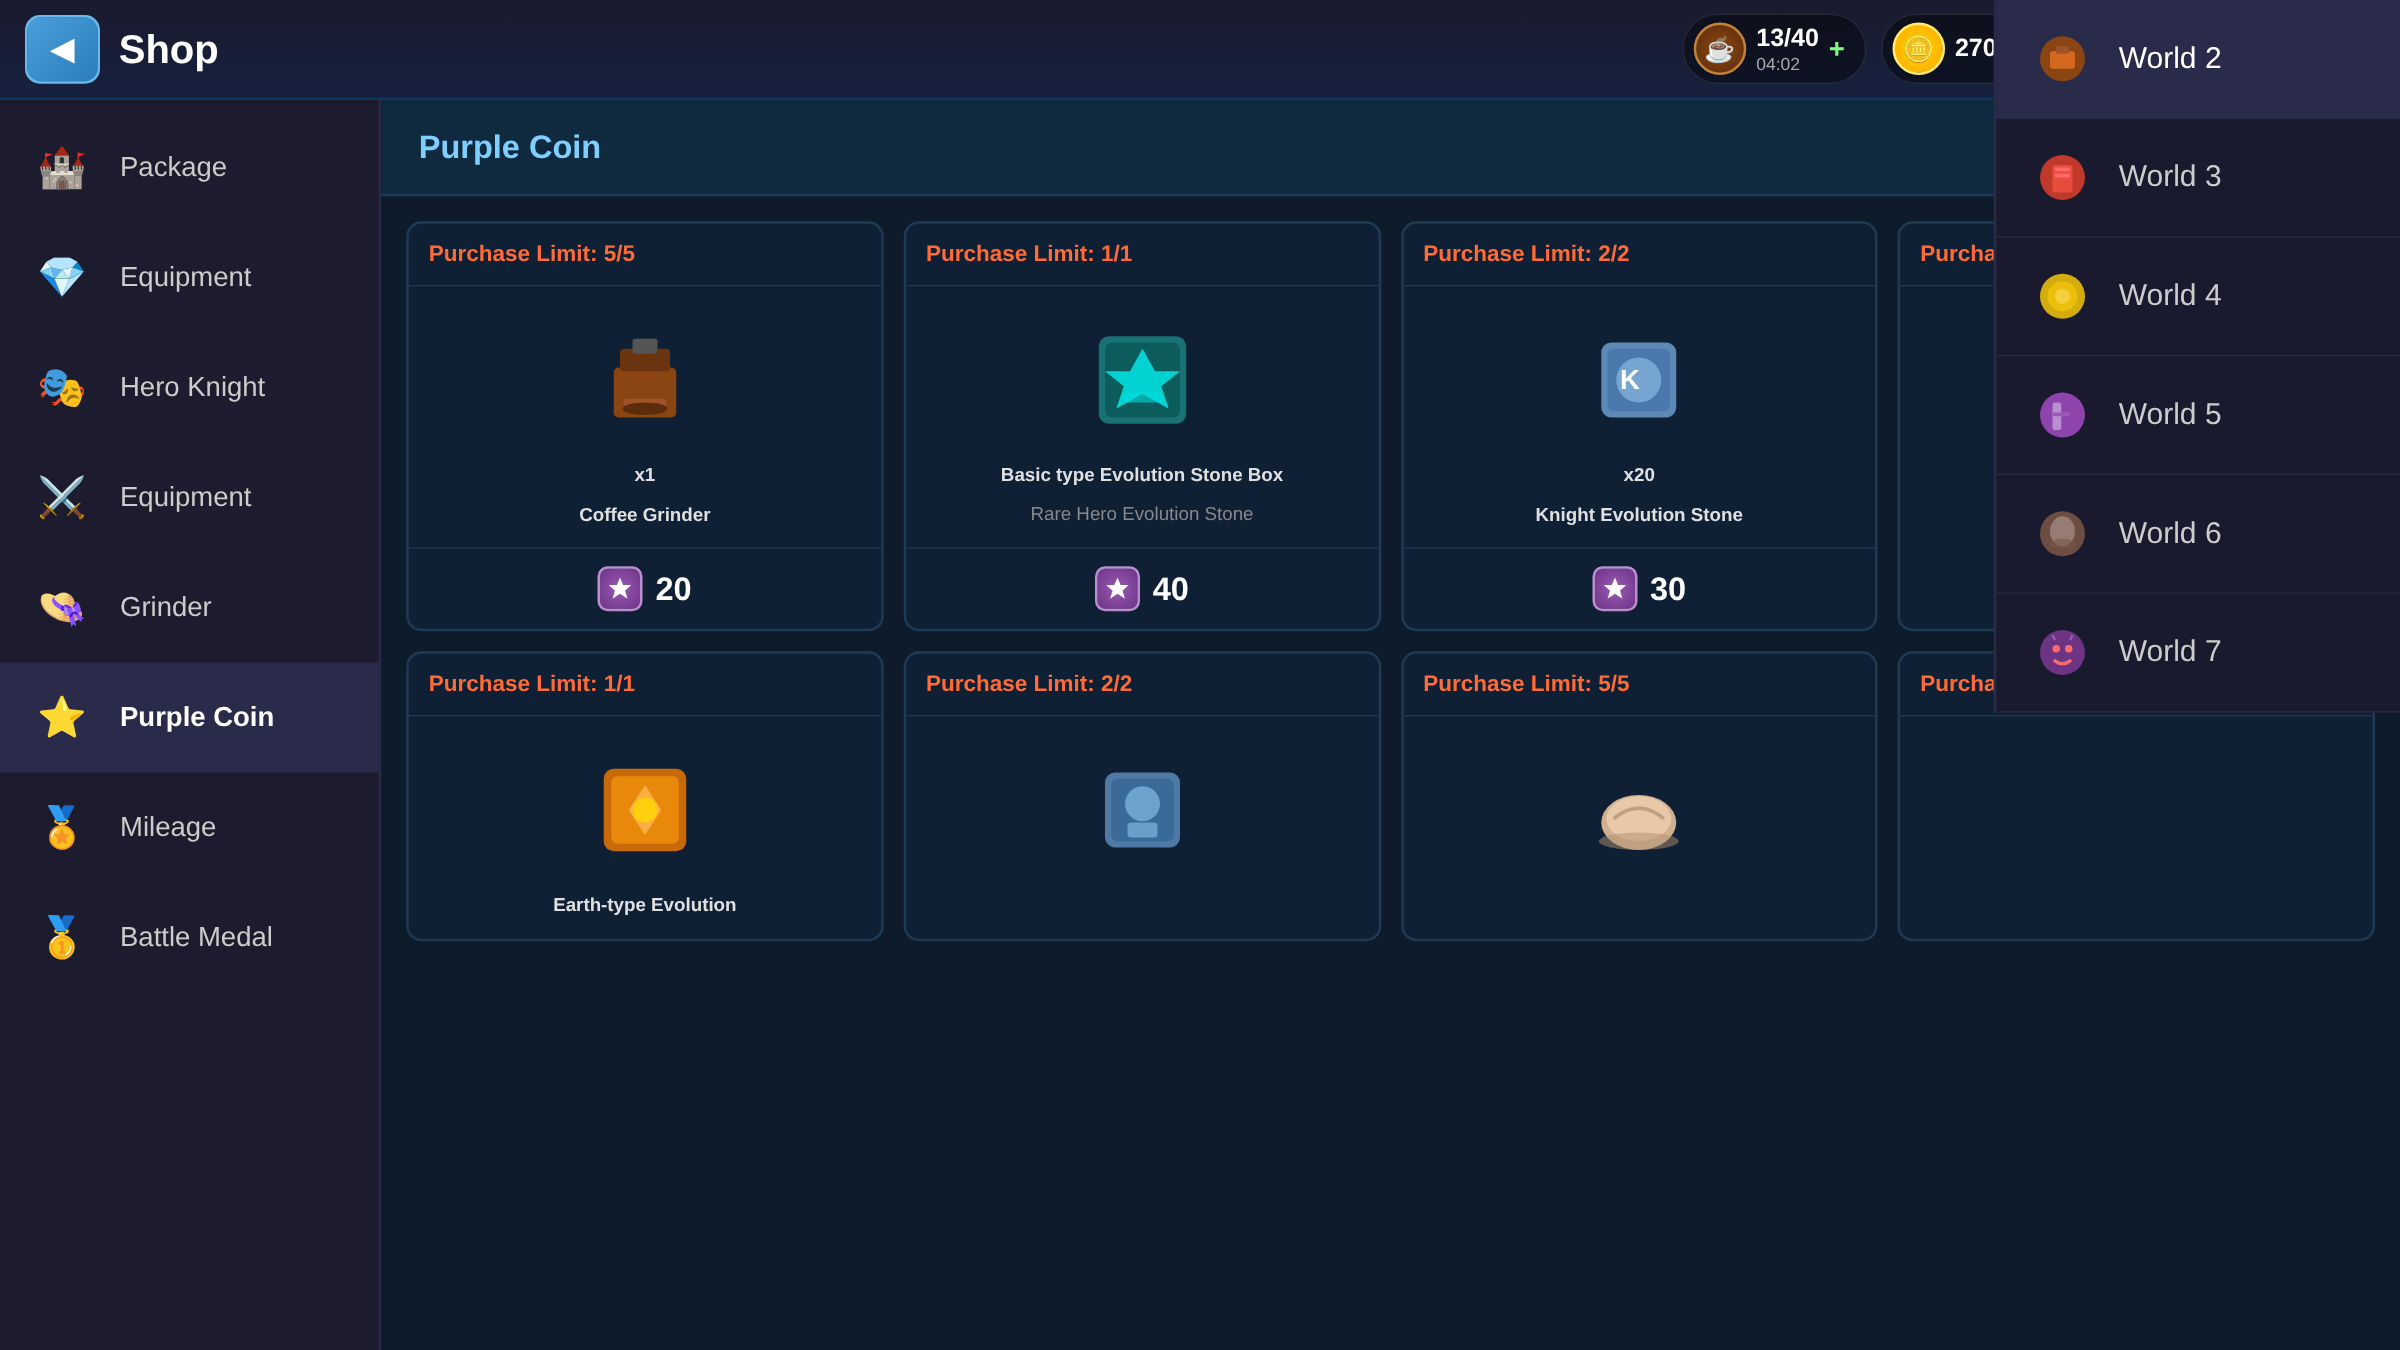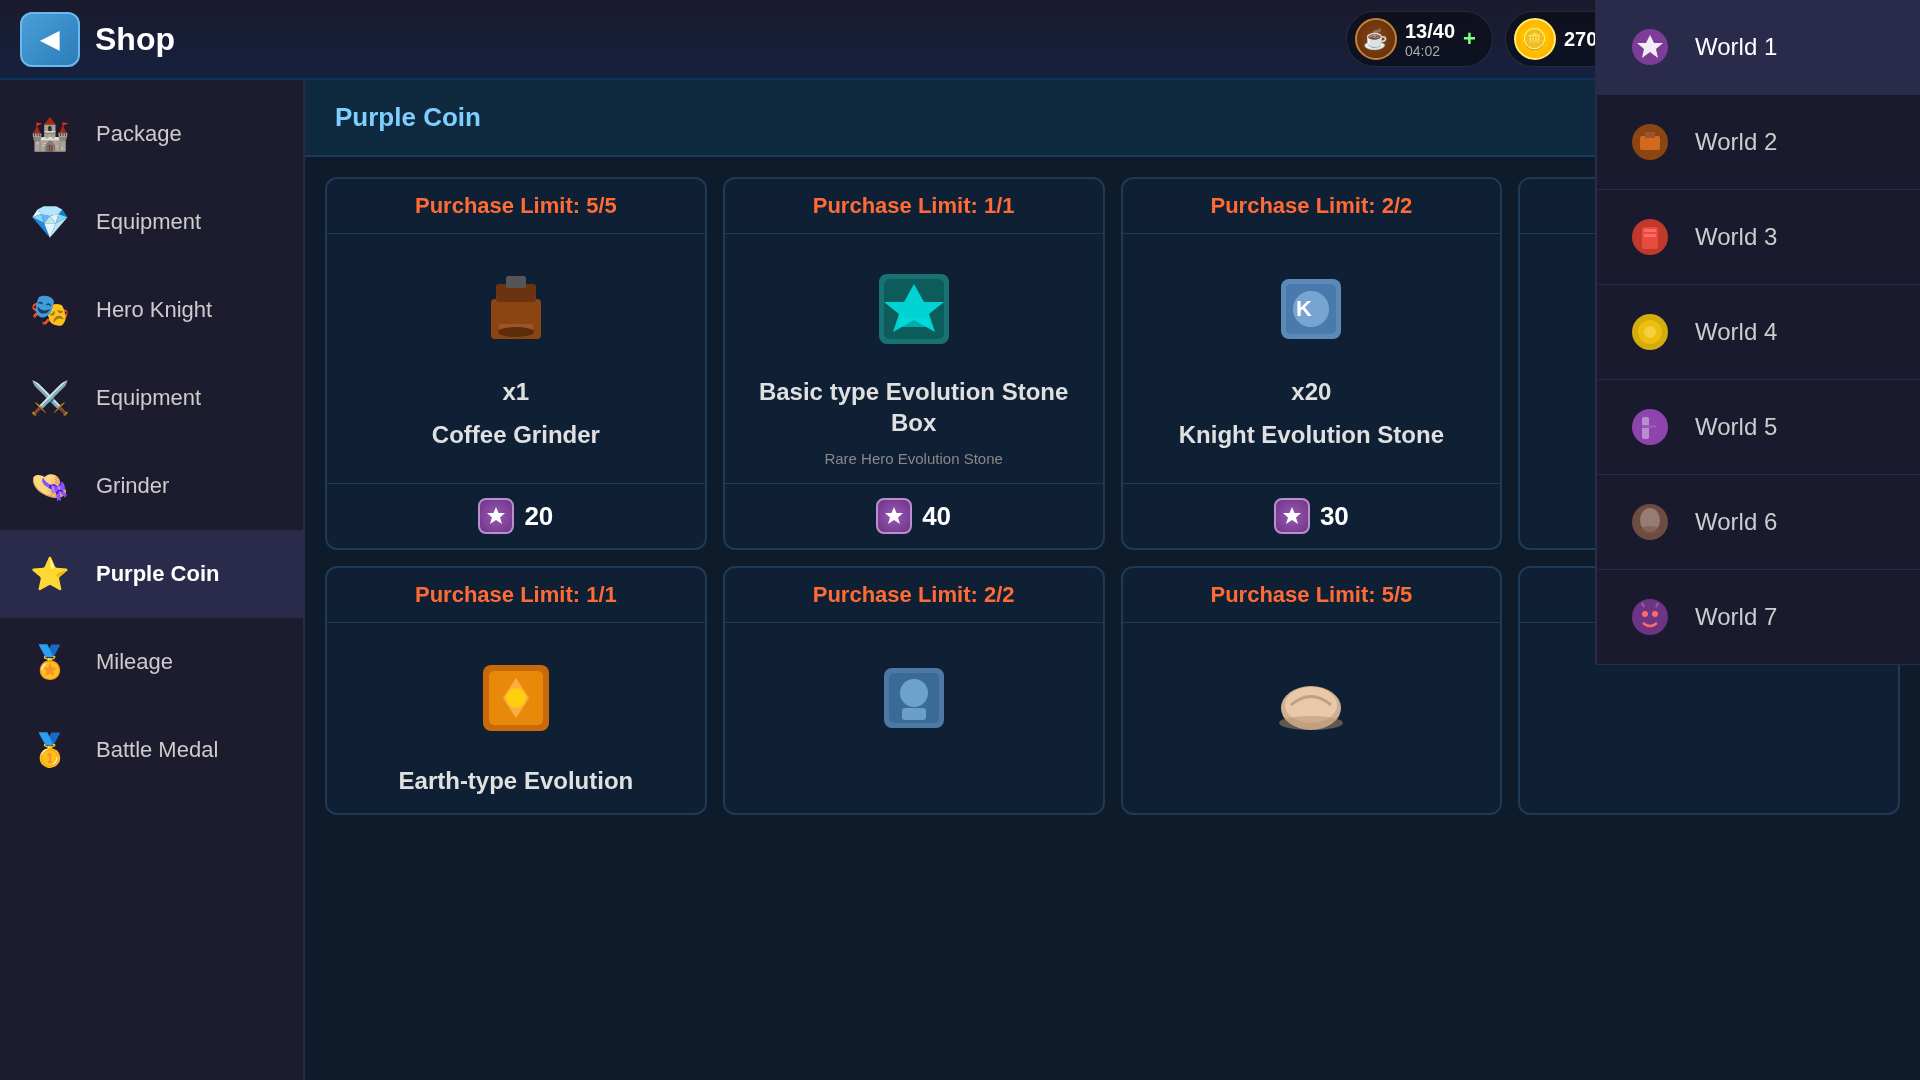--- a/index.html
+++ b/index.html
@@ -193,45 +193,44 @@
     .item-card {
       background: #0f2035;
       border: 2px solid #1e3a55;
       border-radius: 12px;
       overflow: hidden;
       display: flex;
       flex-direction: column;
     }
     .item-limit {
       padding: 14px 16px;
-      font-size: 22px;
+      font-size: 18px;
       font-weight: bold;
       color: #ff6b35;
       border-bottom: 1px solid #1e3a55;
-      text-align: center;
     }
     .item-body {
       flex: 1;
       display: flex;
       flex-direction: column;
       align-items: center;
       padding: 20px 16px 16px;
       gap: 12px;
     }
     .item-image {
       width: 110px;
       height: 110px;
       display: flex;
       align-items: center;
       justify-content: center;
       font-size: 60px;
     }
     .item-name {
       color: #e0e0e0;
-      font-size: 24px;
+      font-size: 15px;
       text-align: center;
       font-weight: 600;
       line-height: 1.3;
     }
     .item-subtitle {
       color: #888;
       font-size: 15px;
       text-align: center;
     }
     .item-price {
@@ -509,29 +508,20 @@
           </div>
         </div>
         <div class="item-card">
           <div class="item-limit">Purchase</div>
         </div>
       </div>
   </div>
 
   <div class="world-dropdown">
 
-  <div class="world-item active">
-        <div class="world-icon">
-          <svg width="40" height="40" viewBox="0 0 40 40">
-            <circle cx="20" cy="20" r="18" fill="#7d3c98"></circle>
-            <polygon points="20,8 24,16 33,16 26,22 28,31 20,25 12,31 14,22 7,16 16,16" fill="white" opacity="0.9"></polygon>
-          </svg>
-        </div>
-        <div class="world-label">World 1</div>
-      </div>
       <div class="world-item">
         <div class="world-icon">
           <svg width="40" height="40" viewBox="0 0 40 40">
             <circle cx="20" cy="20" r="18" fill="#8B4513"></circle>
             <rect x="10" y="14" width="20" height="14" fill="#d2691e" rx="2"></rect>
             <rect x="15" y="10" width="10" height="6" fill="#a0522d" rx="1"></rect>
           </svg>
         </div>
         <div class="world-label">World 2</div>
       </div>

